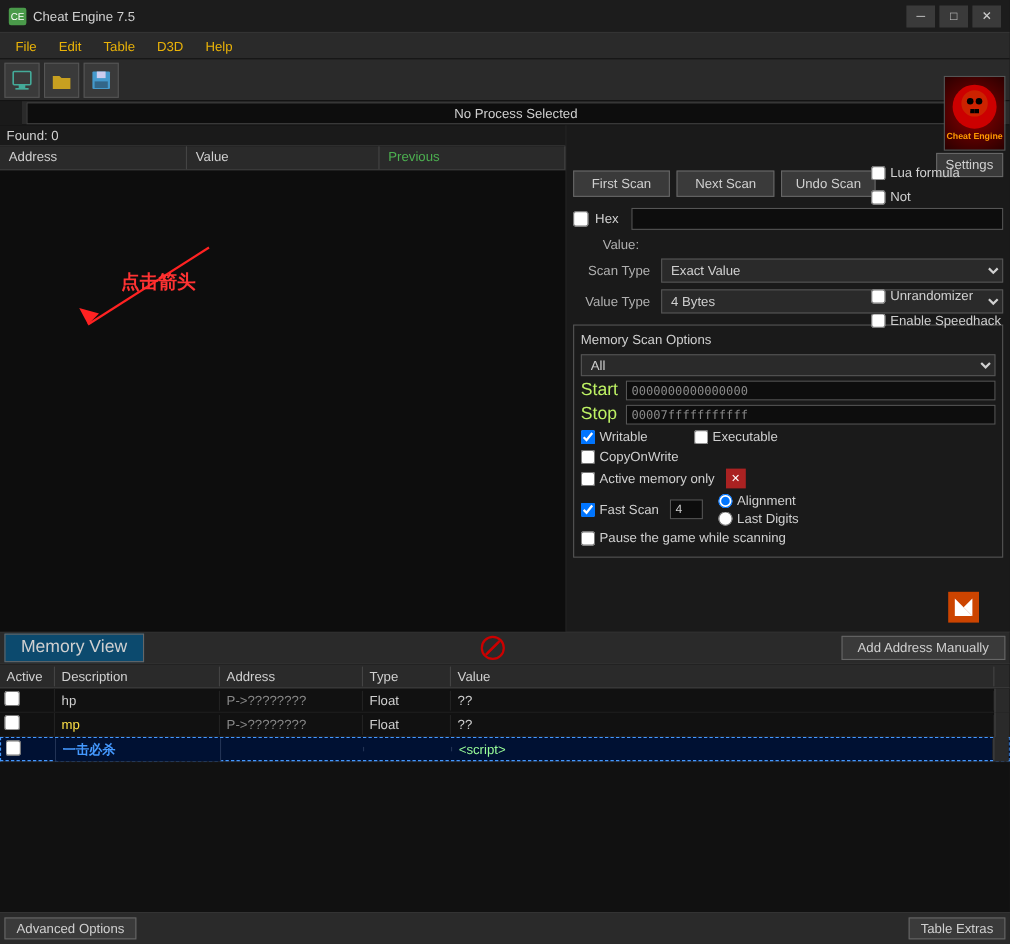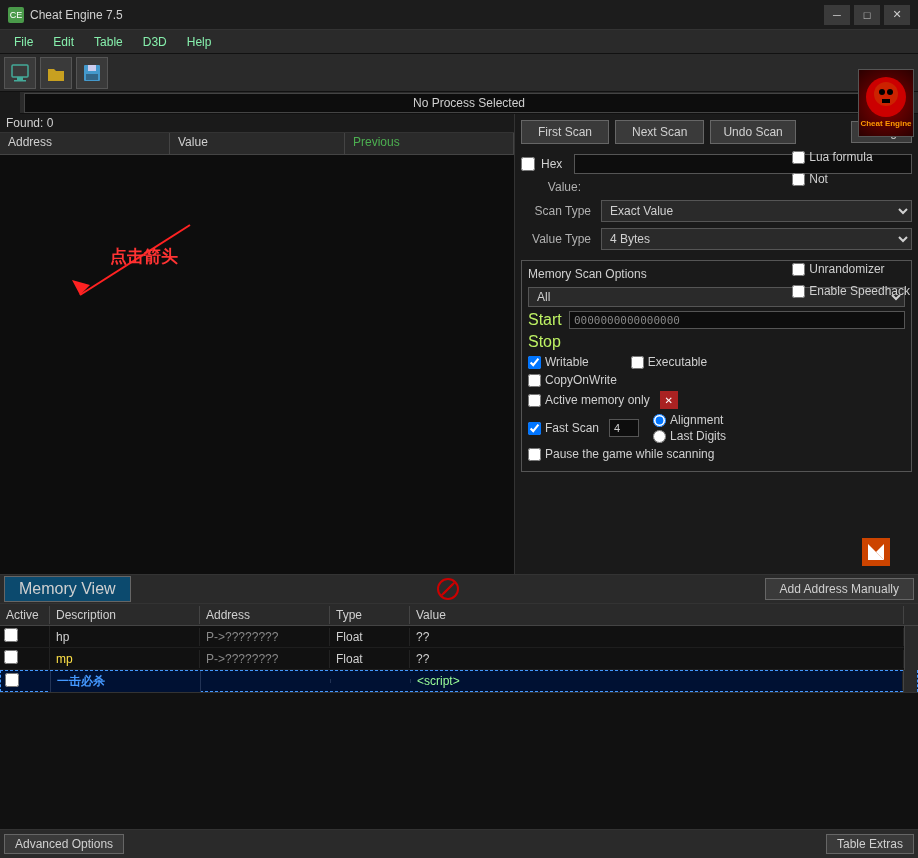--- a/index.html
+++ b/index.html
@@ -51,21 +51,21 @@
     #menu-bar {
       background: #2a2a2a;
       height: 24px;
       display: flex;
       align-items: center;
       padding: 0 4px;
       border-bottom: 1px solid #111;
     }
     .menu-item {
       padding: 2px 10px;
-      color: #86efac;
+      color: #eab308;
       cursor: pointer;
       font-size: 12px;
     }
 
     
     #toolbar {
       background: #2a2a2a;
       height: 38px;
       display: flex;
       align-items: center;
@@ -181,20 +181,21 @@
       gap: 6px;
       margin-bottom: 2px;
     }
     .scan-btn {
       padding: 4px 16px;
       background: #3a3a3a;
       border: 1px solid #666;
       color: #d0d0d0;
       cursor: pointer;
       font-size: 12px;
+      margin-top: 35px;
     }
     #settings-btn {
       padding: 4px 10px;
       background: #3a3a3a;
       border: 1px solid #666;
       color: #d0d0d0;
       cursor: pointer;
       font-size: 12px;
       margin-left: auto;
     }
@@ -625,20 +626,21 @@
         </select>
       </div>
 
       <div class="mem-row">
         <span class="mem-label">Start</span>
         <input type="text" class="mem-input" value="0000000000000000" style="font-family: monospace; color: rgb(136, 136, 136);">
       </div>
 
       <div class="mem-row">
         <span class="mem-label">Stop</span>
+        <input type="text" class="mem-input" value="00007fffffffffff" style="font-family: monospace; color: rgb(136, 136, 136);">
       </div>
 
       <div class="mem-row">
         <label class="check-label">
           <input type="checkbox" checked="" style="">
           <span>Writable</span>
         </label>
         <div style="width:30px;"></div>
         <label class="check-label">
           <input type="checkbox" style="">

